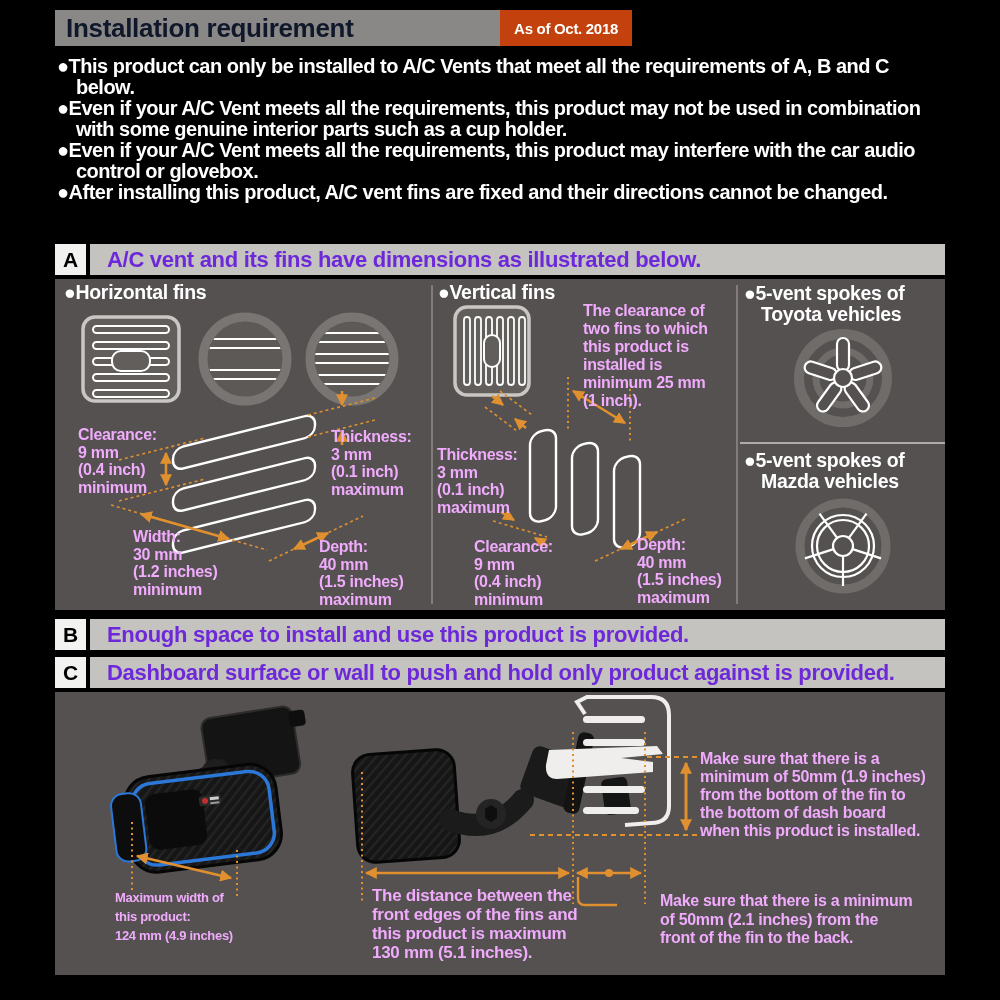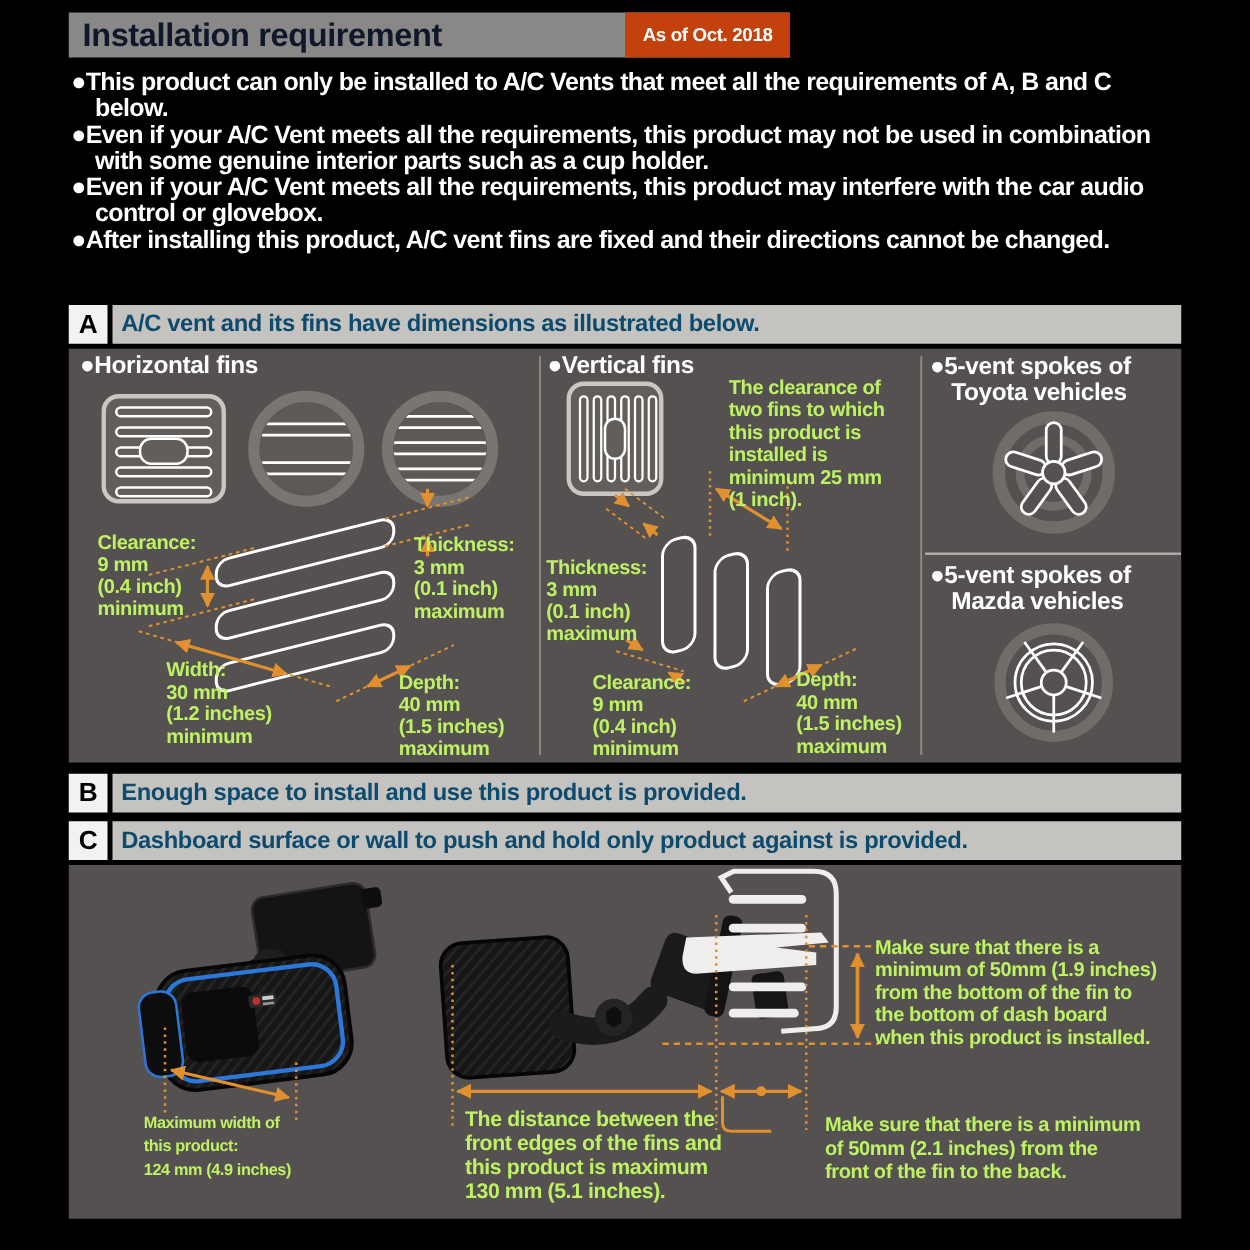--- a/index.html
+++ b/index.html
@@ -9,28 +9,28 @@
 
   .header-bar{position:absolute;left:55px;top:10px;width:577px;height:36px;background:#8a8886;display:flex;align-items:center}
   .header-title{color:#0f172a;font-size:26px;padding-left:11px;flex:1;white-space:nowrap}
   .as-of{color:#fff;font-size:15px;background:#c2410c;height:100%;display:flex;align-items:center;padding:0 14px;white-space:nowrap}
 
   .notes{position:absolute;left:57px;top:56px;width:888px;color:#fff}
   .note{font-size:20px;line-height:21px;letter-spacing:-0.5px;white-space:pre-line;padding-left:19px;text-indent:-19px}
 
   .sec-header{position:absolute;left:55px;width:890px;height:31px;display:flex}
   .badge{width:31px;background:#f2f2f0;color:#000;font-size:21px;display:flex;align-items:center;justify-content:center;margin-right:4px}
-  .bar{flex:1;background:#c5c3c0;color:#0c4a6e;font-size:19px;display:flex;align-items:center;padding-left:7px;white-space:nowrap}
+  .bar{flex:1;background:#c5c3c0;color:#6d28d9;font-size:22px;display:flex;align-items:center;padding-left:17px;white-space:nowrap}
 
   .panel{position:absolute;left:55px;width:890px;background:#545150;overflow:hidden}
   #panelA{top:279px;height:331px}
   #panelC{top:692px;height:283px}
   .panel svg{position:absolute;left:0;top:0;display:block}
 
-  .lbl{position:absolute;color:#bef264;font-size:16px;line-height:17.5px;white-space:pre-line}
+  .lbl{position:absolute;color:#f0abfc;font-size:16px;line-height:17.5px;white-space:pre-line}
   .lbl.note6{line-height:18px;font-size:16px}
   .collbl{position:absolute;color:#fff;font-size:19.5px;line-height:21px;white-space:pre-line;padding-left:17px;text-indent:-17px}
 </style>
 </head>
 <body>
 
 <div class="page">
 
   <div class="header-bar">
     <div class="header-title">Installation requirement</div>

